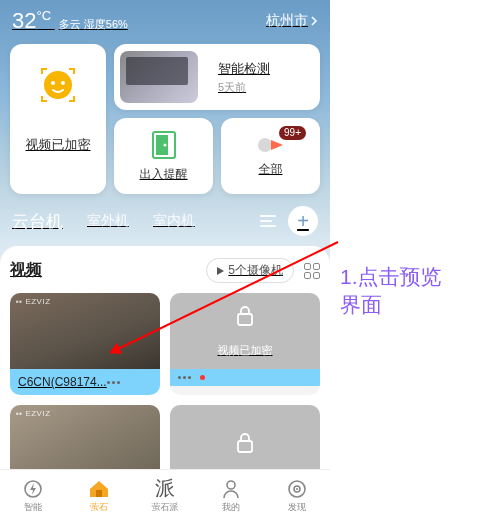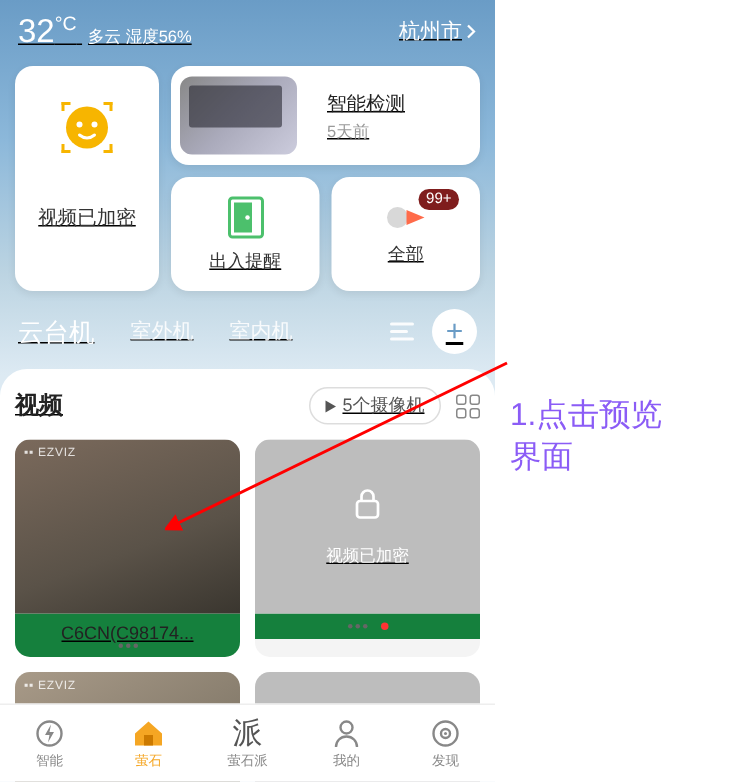--- a/index.html
+++ b/index.html
@@ -38,27 +38,27 @@
   .content { background:#fff; border-radius:18px 18px 0 0; margin-top:2px; padding:12px 10px 58px; min-height:300px; }
   .section-head { display:flex; align-items:center; justify-content:space-between; margin-bottom:10px; }
   .section-title { font-size:16px; font-weight:600; color:#222; }
   .head-right { display:flex; align-items:center; gap:10px; }
   .cam-pill { display:flex; align-items:center; gap:4px; border:1px solid #ddd; border-radius:14px; padding:3px 10px; font-size:12px; color:#555; }
   .play-tri { width:0;height:0;border-left:7px solid #555;border-top:4px solid transparent;border-bottom:4px solid transparent; }
   .grid-icon { display:grid; grid-template-columns:7px 7px; grid-template-rows:7px 7px; gap:2px; }
   .grid-icon span{border:1.5px solid #888;border-radius:2px;}
   .video-grid { display:grid; grid-template-columns:1fr 1fr; gap:10px; }
   .vcard { border-radius:10px; overflow:hidden; background:#f4f4f4; }
-  .vthumb { height:116px; position:relative; display:flex; align-items:center; justify-content:center; }
+  .vthumb { height:76px; position:relative; display:flex; align-items:center; justify-content:center; }
   .vthumb.room { background:linear-gradient(160deg,#7b6a5c 0%,#5a5248 60%,#3a362f 100%); }
   .vthumb.locked { background:#bdbdbd; }
   .vlogo { position:absolute; top:4px; left:6px; font-size:8px; color:rgba(255,255,255,.8); letter-spacing:.5px;}
   .lock-wrap { display:flex; flex-direction:column; align-items:center; gap:16px; color:#fff; }
   .lock-txt { font-size:11px; }
-  .vfoot { display:flex; align-items:center; justify-content:center; padding:6px 8px; background:#15803d;flex-direction:column; }
+  .vfoot { display:flex; align-items:center; justify-content:flex-start; padding:6px 8px; background:#7dd3fc; }
   .vname { font-size:12px; color:#222; white-space:nowrap; overflow:hidden; text-overflow:ellipsis; max-width:100px; }
   .dots { display:flex; gap:2px; }
   .dots span { width:3px;height:3px;border-radius:50%;background:#666; }
   .rec-dot { width:5px;height:5px;border-radius:50%;background:#f33;align-self:center;margin-left:4px; }
   .bottom-nav { position:absolute; bottom:0; left:0; width:330px; height:52px; background:#fff; border-top:1px solid #eee; display:flex; }
   .nav-item { flex:1; display:flex; flex-direction:column; align-items:center; justify-content:center; gap:1px; font-size:9px; color:#888; }
   .nav-item.active { color:#f5a623; }
   .nav-ic { width:22px; height:22px; display:flex; align-items:center; justify-content:center; }
   .annotation { position:absolute; left:340px; top:230px; color:#8b5cf6; font-size:21px; line-height:1.35;margin-top:33px; }
   svg { display:block; }

